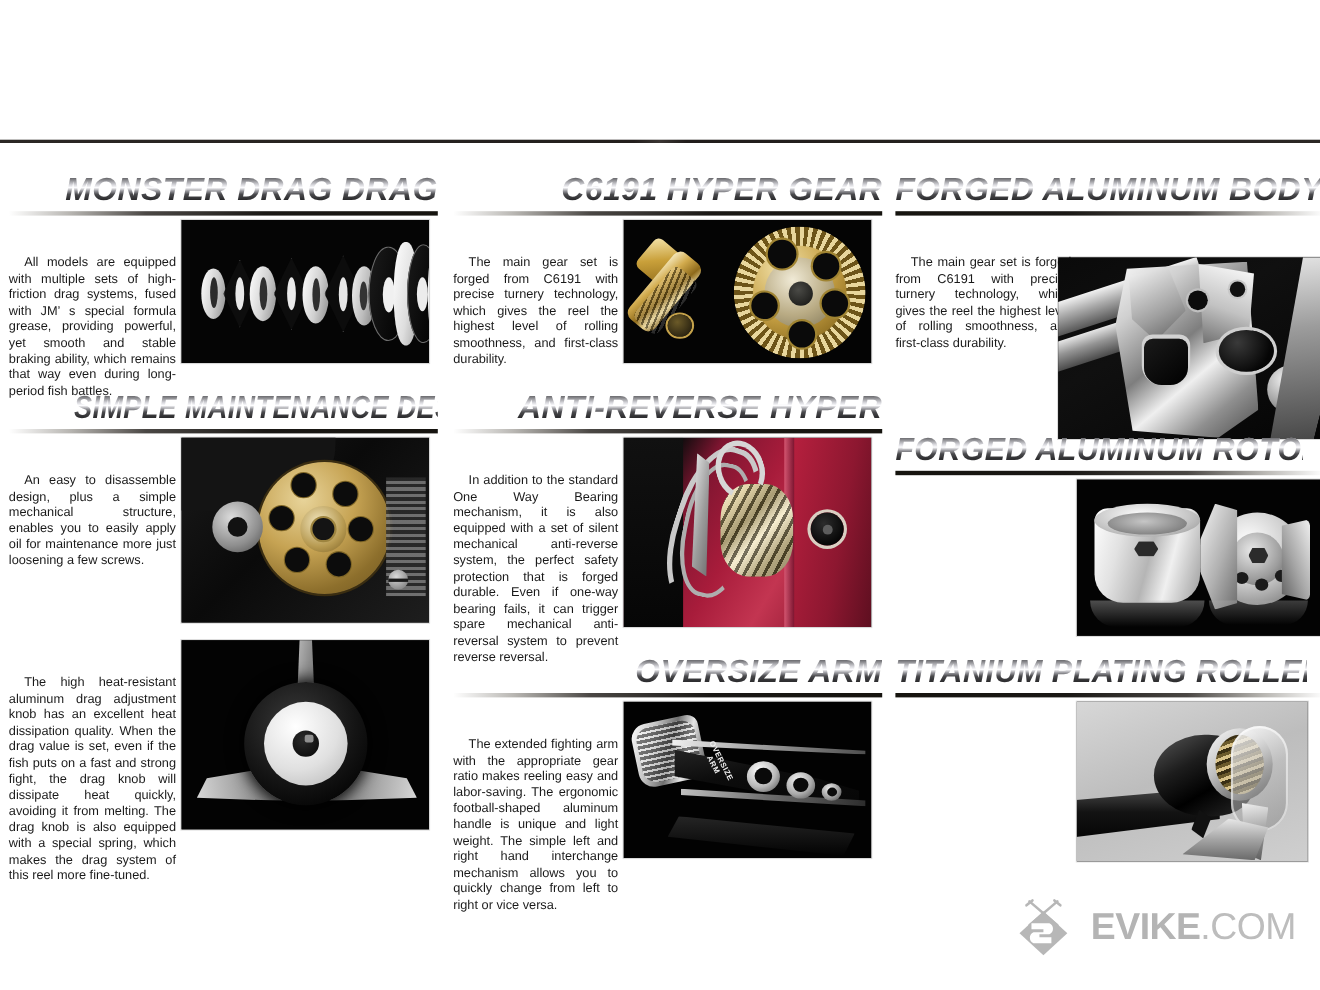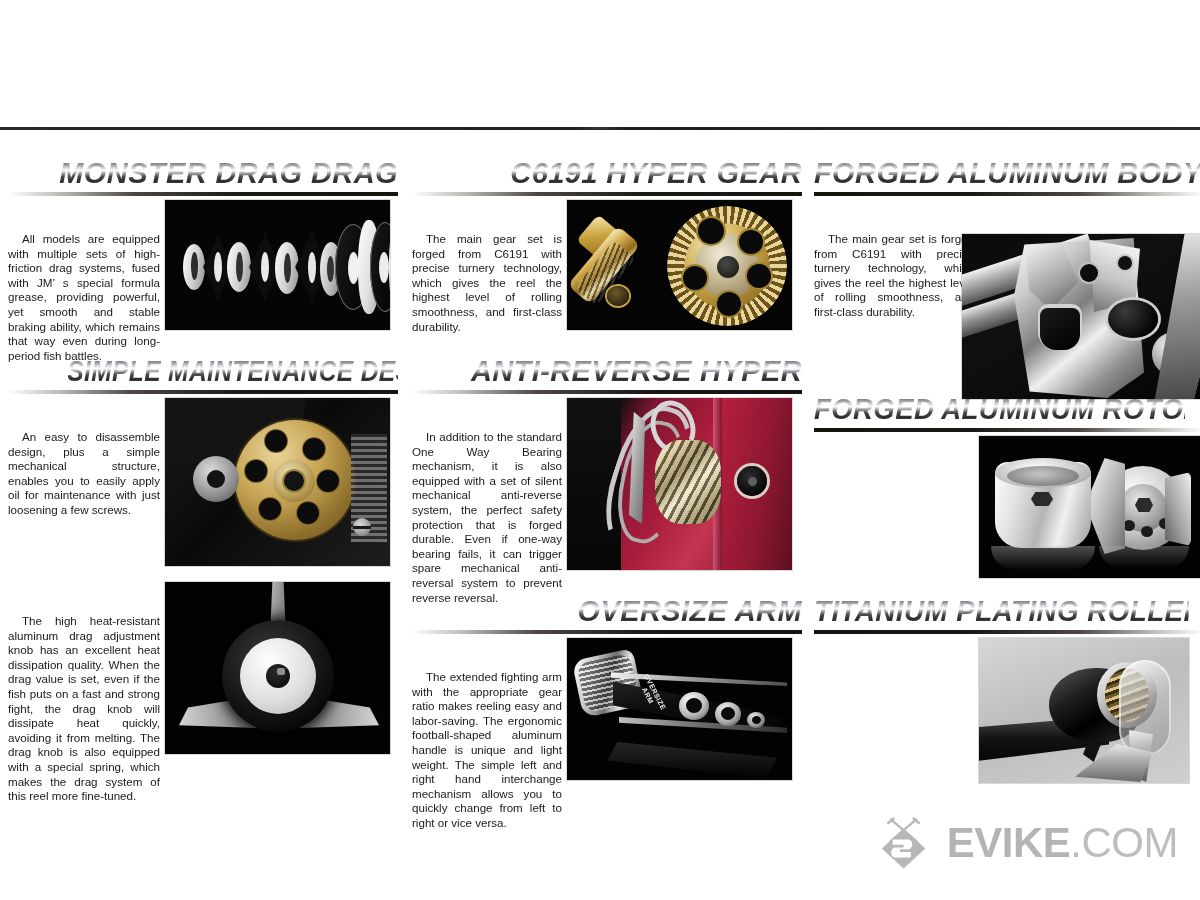--- a/index.html
+++ b/index.html
@@ -92,21 +92,21 @@
 
   
   #watermark{
     position:absolute;right:22px;bottom:28px;
     display:flex;align-items:center;gap:9px;
     opacity:1;
   }
   #wm-mark{width:58px;height:58px;position:relative;}
   #wm-text{
     font-family:"Liberation Sans", sans-serif;
-    font-size:42px;line-height:42px;letter-spacing:-0.5px;
+    font-size:34px;line-height:42px;letter-spacing:-0.5px;
     white-space:nowrap;
   }
   #wm-text .b{font-weight:bold;color:#b4b4b4;}
   #wm-text .t{font-weight:normal;color:#bdbdbd;}
 </style>
 </head>
 <body>
 
 <div id="top-rule"></div>
 
@@ -147,21 +147,21 @@
         </div>
       </div>
     </div>
 
     <div class="feature" style="top:210px;height:220px;">
       <div class="head-wrap">
         <div class="headline" style="transform: scaleX(0.8478); transform-origin: right bottom;">SIMPLE MAINTENANCE DESIGN</div>
         <div class="head-rule to-left"></div>
       </div>
       <div class="fbody" style="height:172px;">
-        <div class="copy text-right-col">An easy to disassemble design, plus a simple mechanical structure, enables you to easily apply oil for maintenance with just loosening a few screws.</div>
+        <div class="copy text-right-col">An easy to disassemble design, plus a simple mechanical structure, enables you to easily apply oil for maintenance more just loosening a few screws.</div>
         <div class="photo" style="left:157px;top:2px;width:225px;height:168px;">
           <div class="scene" style="background:linear-gradient(135deg,#1b1b1b,#0a0a0a 45%,#1e1e1e);">
             <div style="position:absolute;left:-10px;top:-14px;width:150px;height:80px;background:#141414;border-radius:0 0 60px 0;"></div>
             <div style="position:absolute;left:70px;top:22px;width:120px;height:120px;border-radius:50%;background:radial-gradient(circle at 34% 28%,#e8d49a,#c6a353 40%,#8d6f2c 72%,#6d5420);box-shadow:0 0 0 2px #3a2d11;"></div>
             <div style="position:absolute;left:108px;top:62px;width:42px;height:42px;border-radius:50%;background:radial-gradient(circle at 40% 35%,#f2e6be,#b79a51 60%,#7a5f23);"></div>
             <div style="position:absolute;left:119px;top:73px;width:20px;height:20px;border-radius:50%;background:#141414;box-shadow:0 0 0 2px #9d843f;"></div>
             <div style="position:absolute;left:100px;top:32px;width:22px;height:22px;border-radius:50%;background:#0c0c0c;box-shadow:0 0 0 1px #7e6526;"></div>
             <div style="position:absolute;left:138px;top:40px;width:22px;height:22px;border-radius:50%;background:#0c0c0c;box-shadow:0 0 0 1px #7e6526;"></div>
             <div style="position:absolute;left:152px;top:72px;width:22px;height:22px;border-radius:50%;background:#0c0c0c;box-shadow:0 0 0 1px #7e6526;"></div>
             <div style="position:absolute;left:132px;top:104px;width:22px;height:22px;border-radius:50%;background:#0c0c0c;box-shadow:0 0 0 1px #7e6526;"></div>

